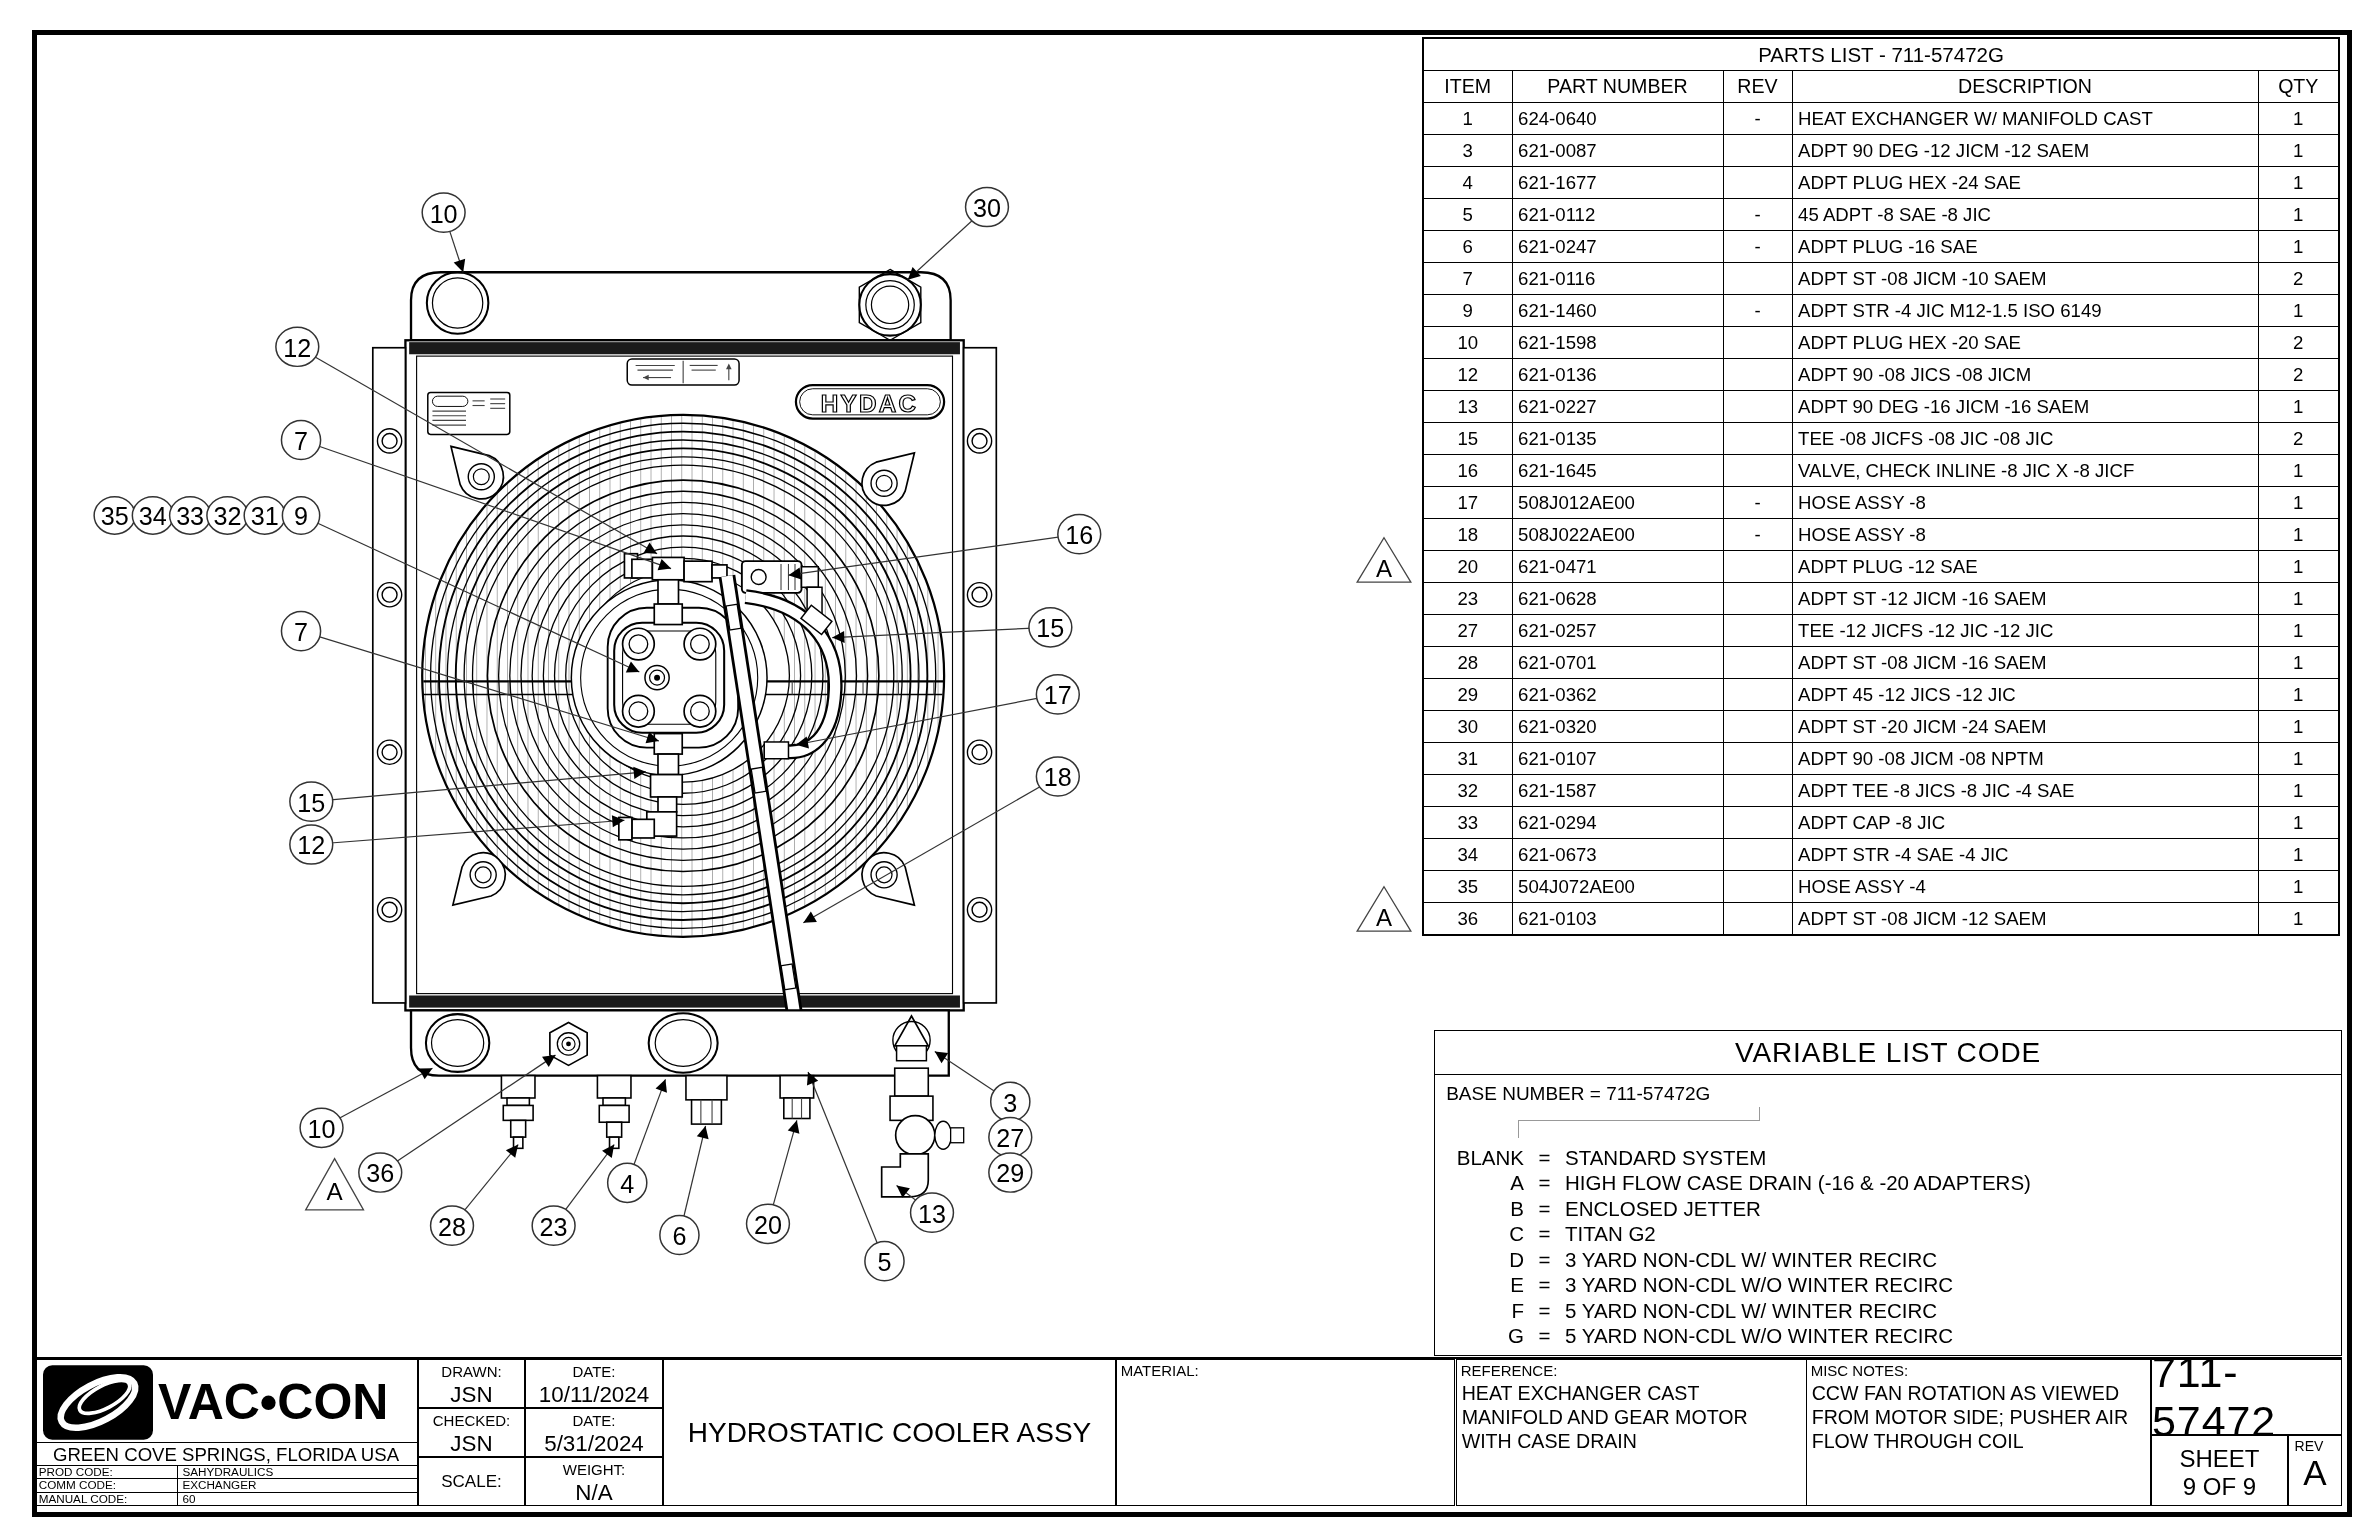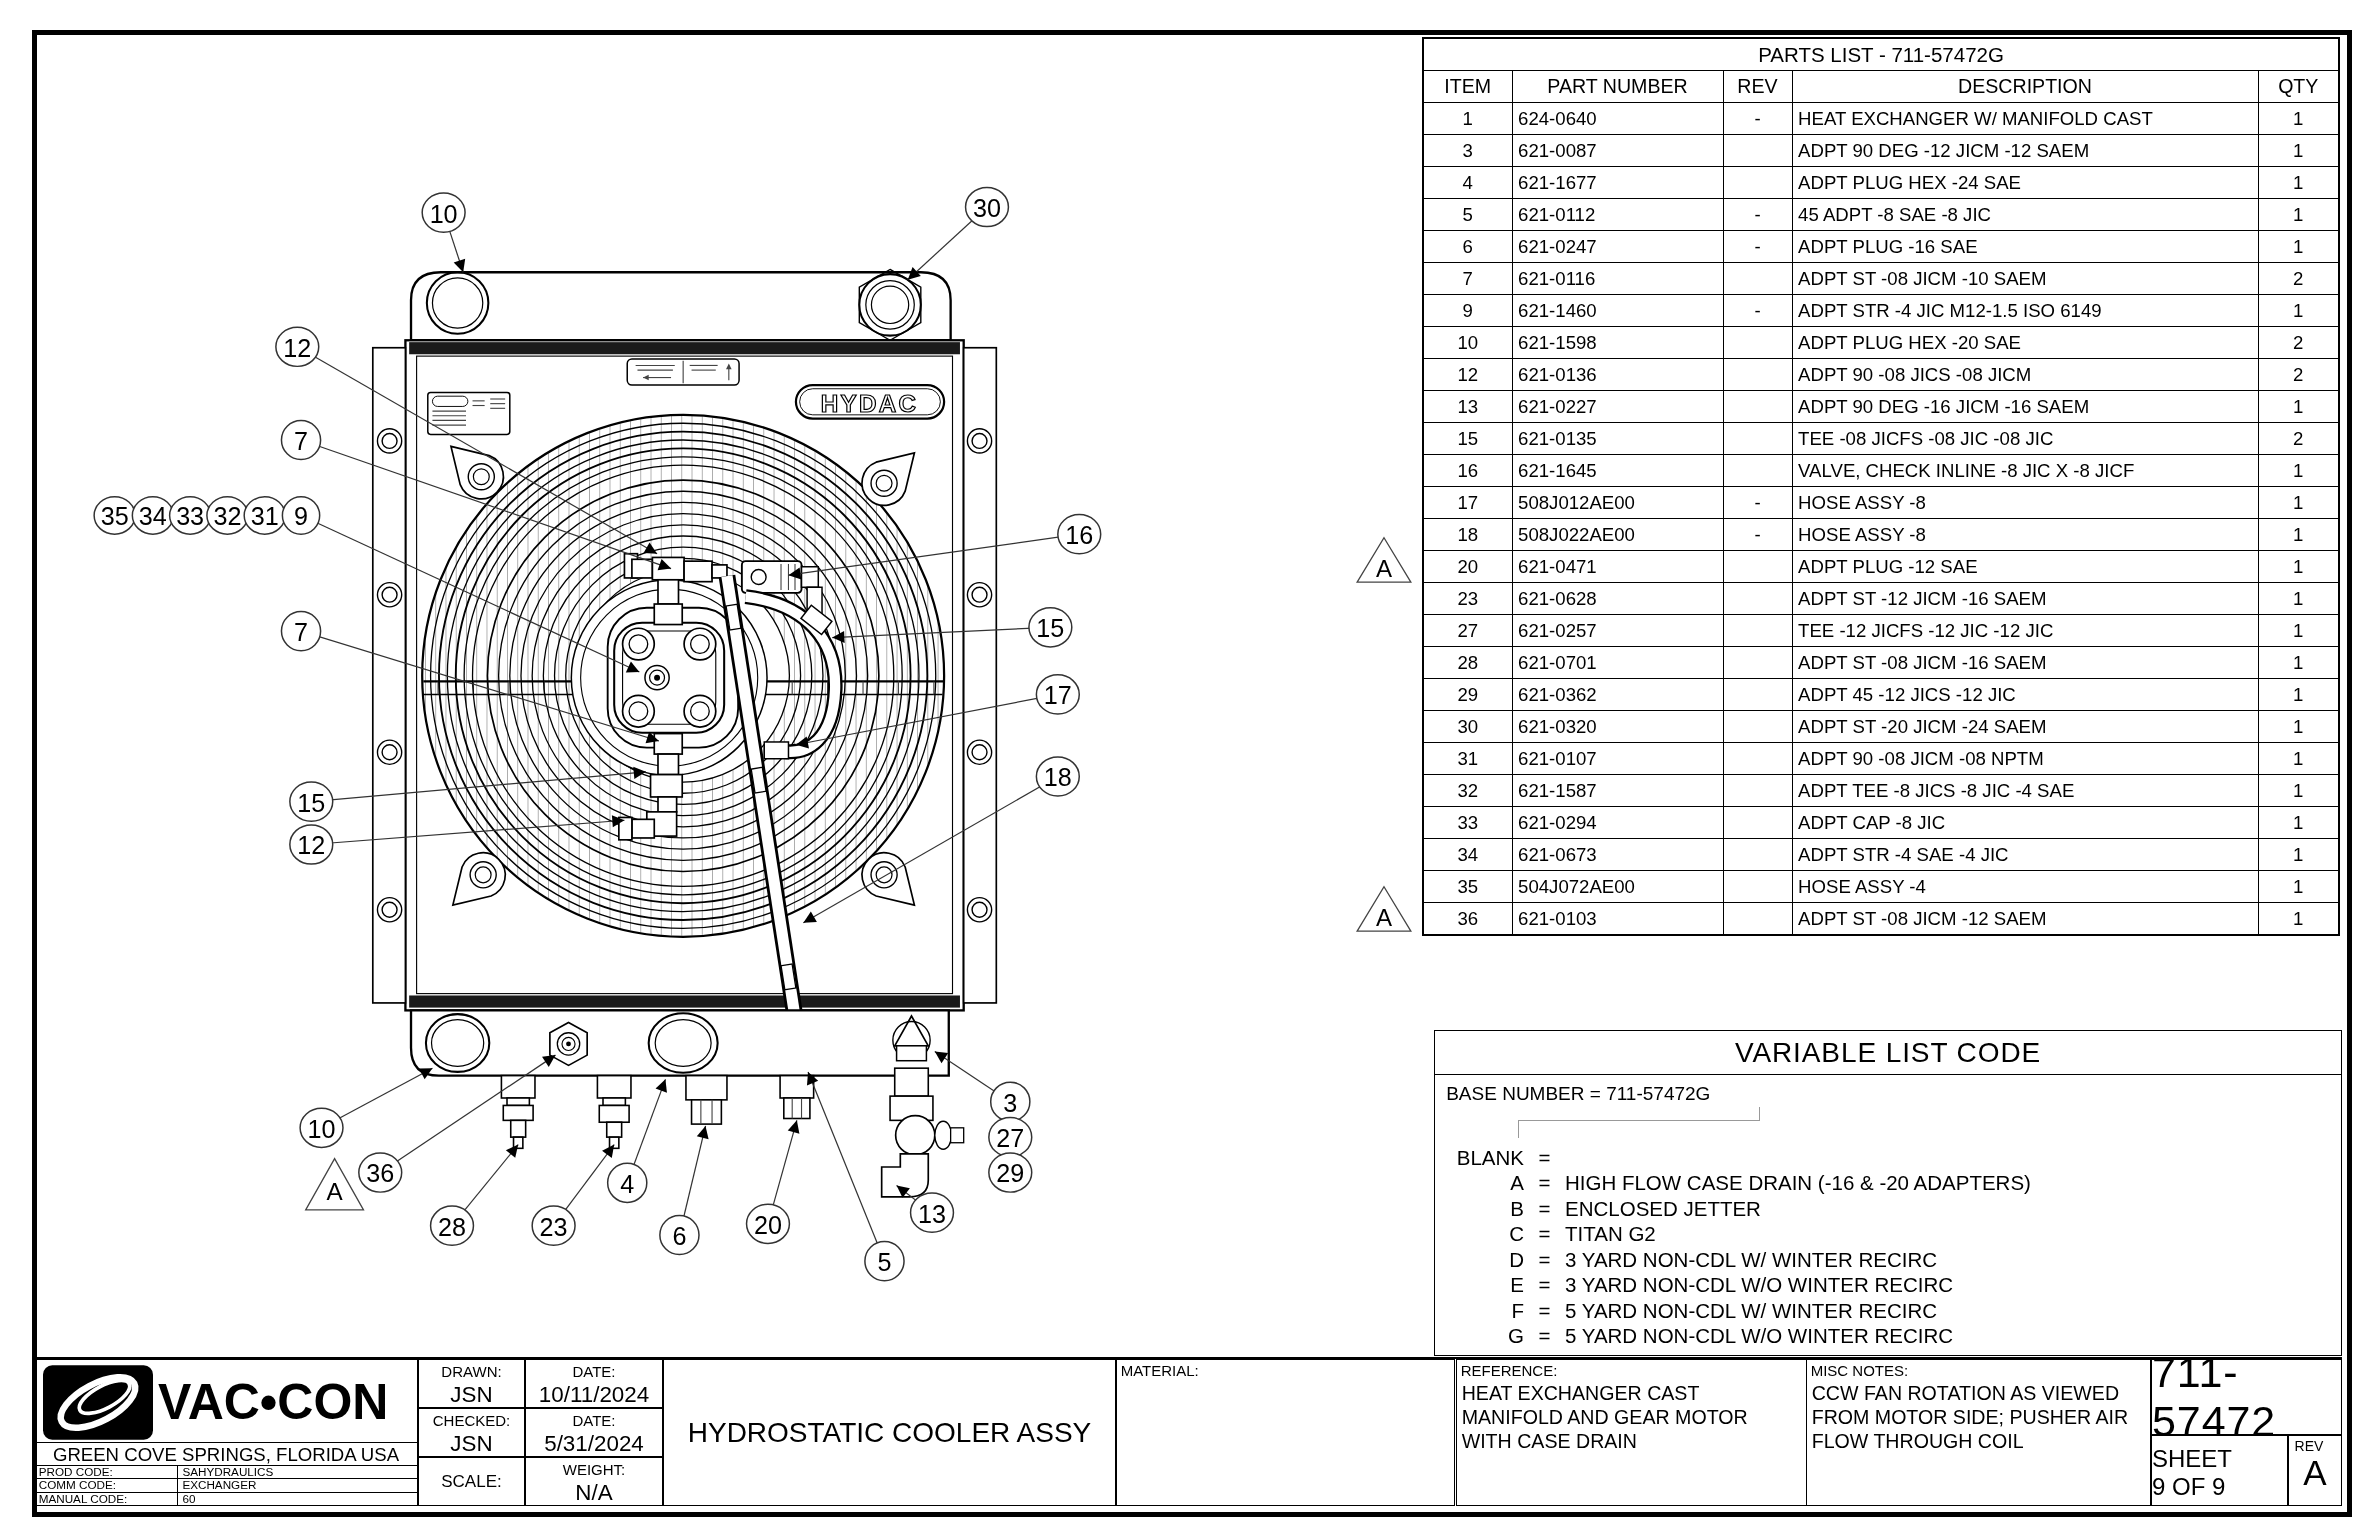--- a/index.html
+++ b/index.html
@@ -55,21 +55,21 @@
   .small-cell{text-align:center;}
   .small-cell .lbl{display:block;text-align:center;padding-top:2.8px;}
   .small-cell .val{display:block;font-size:22.4px;}
   .title-cell2{left:629px;top:0;width:453px;height:147px;display:flex;align-items:center;justify-content:center;font-size:28px;}
   .material-cell{left:1082px;top:0;width:339px;height:147px;}
   .ref-cell{left:1422px;top:0;width:351px;height:147px;}
   .misc-cell{left:1772px;top:0;width:345px;height:147px;}
   .note-text{font-size:19.6px;padding:0 4.7px;line-height:24px;}
   .pn-cell{left:2117px;top:0;width:191px;height:76px;display:flex;align-items:center;justify-content:center;
            font-size:43px;letter-spacing:0.9px;}
-  .sheet-cell{left:2117px;top:76px;width:137px;height:71px;text-align:left;}
+  .sheet-cell{left:2117px;top:76px;width:137px;height:71px;text-align:center;}
   .sheet-cell .s1{font-size:24px;margin-top:9.3px;}
   .sheet-cell .s2{font-size:24px;}
   .rev-cell{left:2254px;top:76px;width:54px;height:71px;}
   .rev-cell .r1{font-size:14px;padding:1.9px 0 0 5.6px;}
   .rev-cell .r2{font-size:35px;text-align:center;line-height:37px;}
 
   
   svg.drawing{position:absolute;left:0;top:0;}
   svg.drawing *{vector-effect:none;}
   .ln{stroke:#000;fill:none;}
@@ -782,20 +782,21 @@
     <div class="vl-title">VARIABLE LIST CODE</div>
     <div class="vl-base">BASE NUMBER = 711-57472G</div>
     <div class="vl-elbow-h"></div>
     <div class="vl-elbow-r"></div>
     <div class="vl-elbow-l"></div>
     <div class="vl-rows">
 
         <div class="vl-row">
           <span class="vl-code">BLANK</span>
           <span class="vl-eq">=</span>
+          <span class="vl-desc">STANDARD SYSTEM</span>
         </div>
 
         <div class="vl-row">
           <span class="vl-code">A</span>
           <span class="vl-eq">=</span>
           <span class="vl-desc">HIGH FLOW CASE DRAIN (-16 &amp; -20 ADAPTERS)</span>
         </div>
 
         <div class="vl-row">
           <span class="vl-code">B</span>

